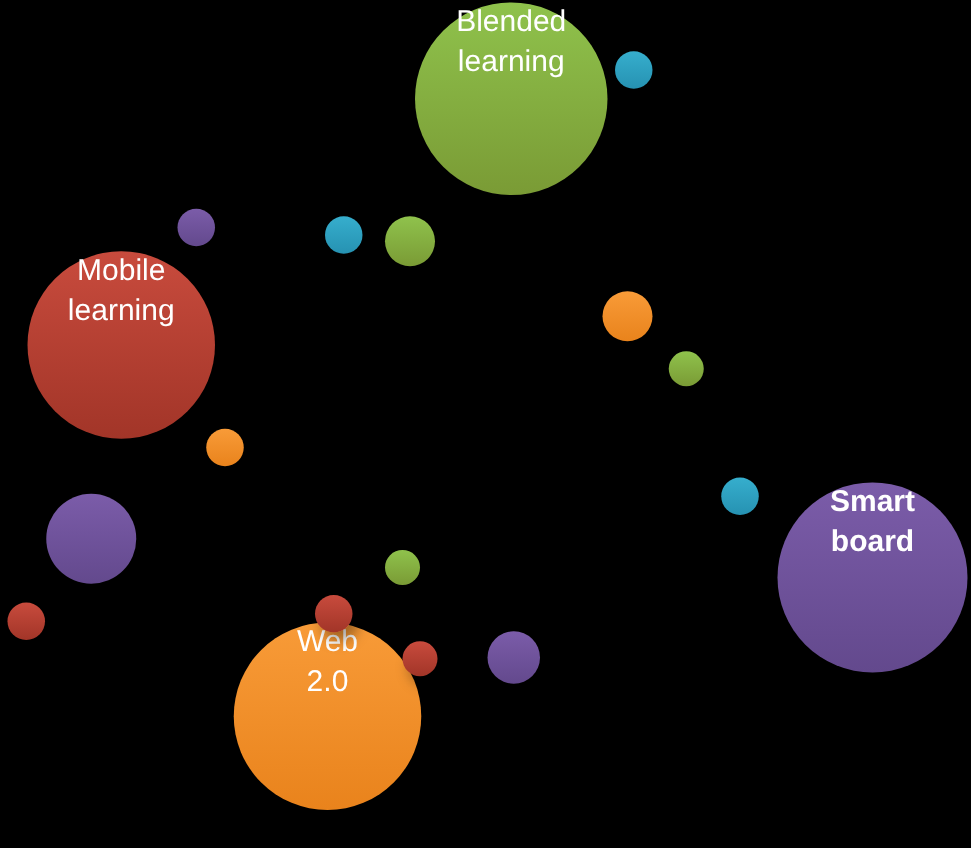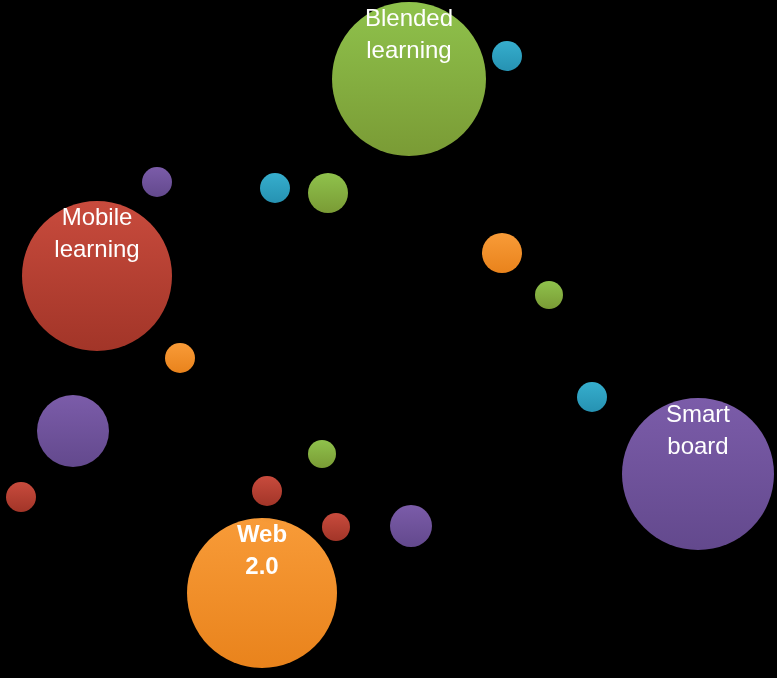--- a/index.html
+++ b/index.html
@@ -39,25 +39,25 @@
 
 <div id="canvas" style="background: rgb(0, 0, 0);">
     <div class="bubble" style="left: 332px; top: 2px; width: 154px; height: 154px; background: linear-gradient(rgb(143, 194, 76), rgb(122, 155, 53));">
       <span class="bubble-label">Blended
 learning</span>
     </div>
     <div class="bubble" style="left: 22px; top: 201px; width: 150px; height: 150px; background: linear-gradient(rgb(200, 75, 61), rgb(162, 53, 40));">
       <span class="bubble-label">Mobile
 learning</span>
     </div>
-    <div class="bubble" style="left: 187px; top: 518px; width: 150px; height: 150px; background: linear-gradient(rgb(248, 155, 56), rgb(233, 131, 28)); font-weight: bold;">
+    <div class="bubble" style="left: 187px; top: 498px; width: 150px; height: 150px; background: linear-gradient(rgb(248, 155, 56), rgb(233, 131, 28));">
       <span class="bubble-label">Web
 2.0</span>
     </div>
-    <div class="bubble" style="left: 622px; top: 398px; width: 152px; height: 152px; background: linear-gradient(rgb(123, 92, 169), rgb(99, 73, 141));">
+    <div class="bubble" style="left: 622px; top: 386px; width: 152px; height: 152px; background: linear-gradient(rgb(123, 92, 169), rgb(99, 73, 141)); font-weight: bold;">
       <span class="bubble-label">Smart
 board</span>
     </div>
     <div class="dot" style="left: 142px; top: 167px; width: 30px; height: 30px; background: linear-gradient(rgb(123, 92, 169), rgb(99, 73, 141));"></div>
     <div class="dot" style="left: 260px; top: 173px; width: 30px; height: 30px; background: linear-gradient(rgb(54, 174, 205), rgb(38, 146, 178));"></div>
     <div class="dot" style="left: 308px; top: 173px; width: 40px; height: 40px; background: linear-gradient(rgb(143, 194, 76), rgb(122, 155, 53));"></div>
     <div class="dot" style="left: 492px; top: 41px; width: 30px; height: 30px; background: linear-gradient(rgb(54, 174, 205), rgb(38, 146, 178));"></div>
     <div class="dot" style="left: 482px; top: 233px; width: 40px; height: 40px; background: linear-gradient(rgb(248, 155, 56), rgb(233, 131, 28));"></div>
     <div class="dot" style="left: 535px; top: 281px; width: 28px; height: 28px; background: linear-gradient(rgb(143, 194, 76), rgb(122, 155, 53));"></div>
     <div class="dot" style="left: 165px; top: 343px; width: 30px; height: 30px; background: linear-gradient(rgb(248, 155, 56), rgb(233, 131, 28));"></div>

